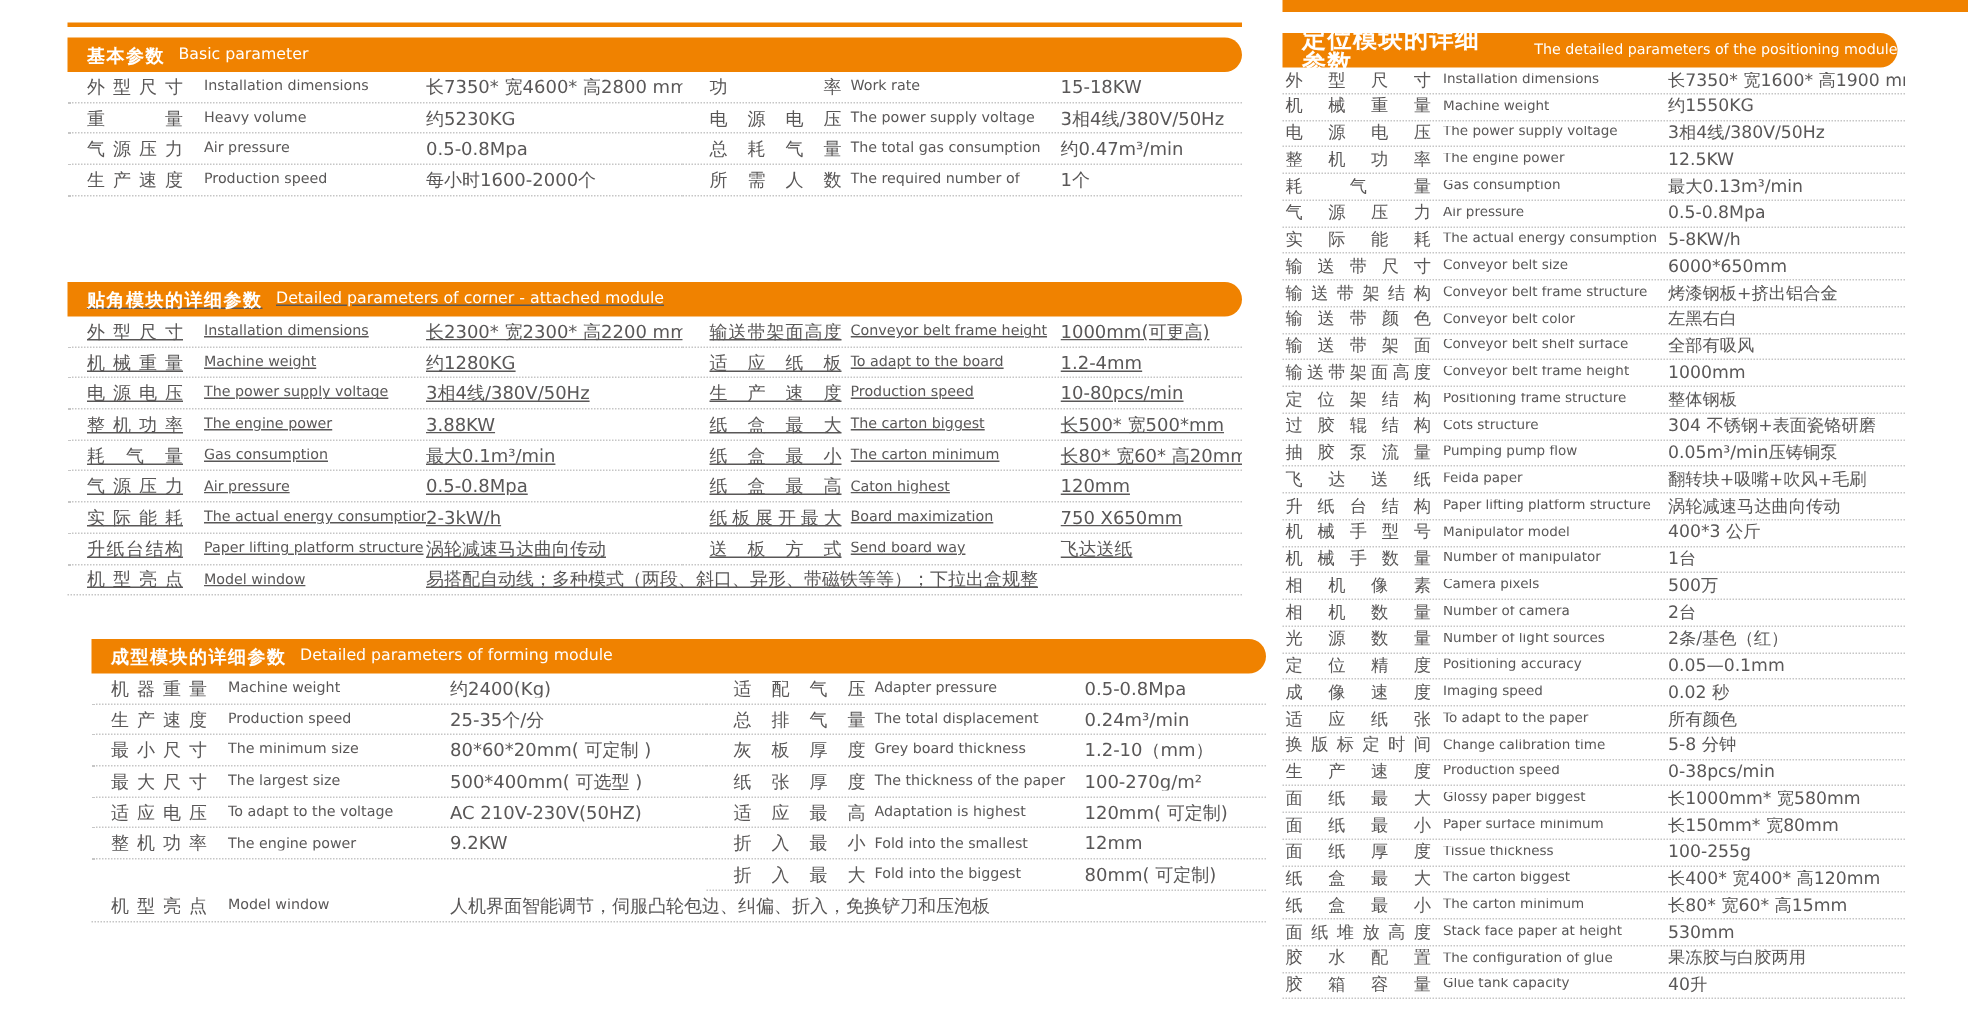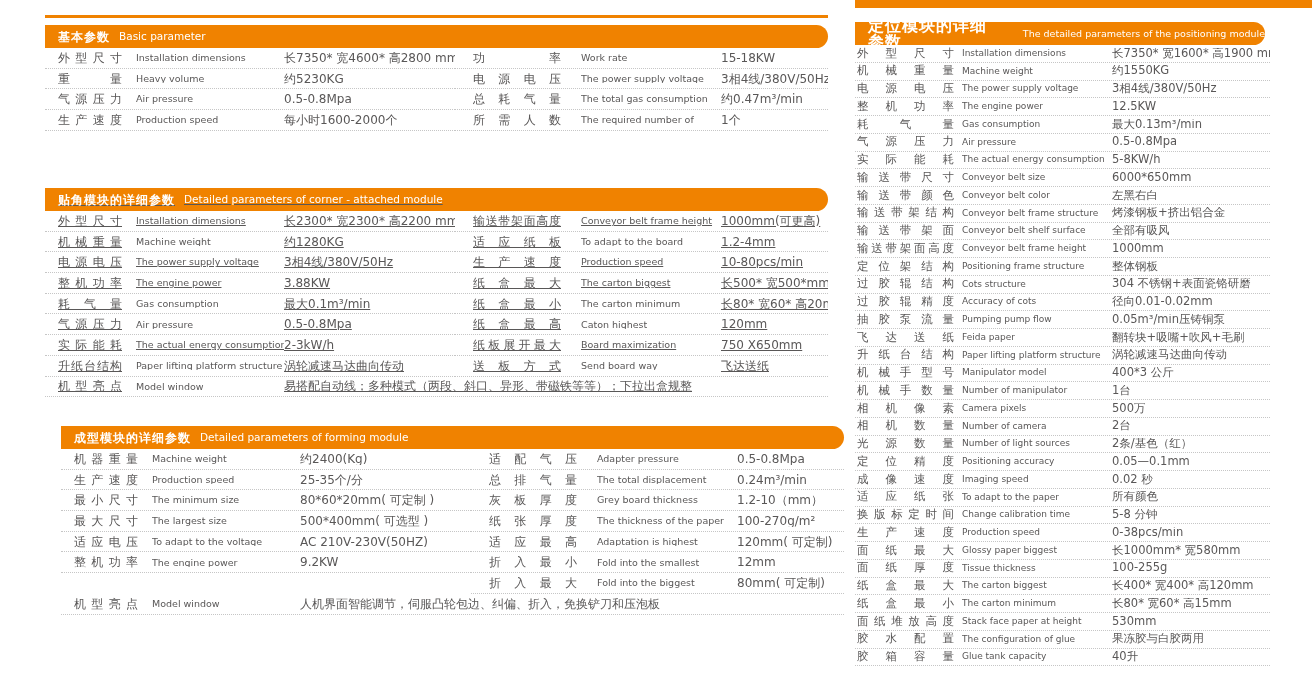--- a/index.html
+++ b/index.html
@@ -29,21 +29,21 @@
     border-bottom:1px dotted #c6c6c6;white-space:nowrap;
   }
   .row .l-cn{
     display:inline-block;flex:none;margin-left:13px;width:64px;
     font-size:12px;line-height:1;text-align:justify;text-align-last:justify;
   }
   .row .l-en{flex:none;margin-left:14px;width:148px;font-size:9.5px;line-height:1;overflow:hidden;}
   .row .l-val{flex:1;font-size:12px;line-height:1;overflow:hidden;}
 
   .col-b .row .l-cn{margin-left:18px;width:88px;}
-  .col-b .row .l-en{margin-left:20px;width:140px;}
+  .col-b .row .l-en{margin-left:6px;width:140px;}
 
   .row-full .l-cn{margin-left:13px;width:64px;}
   .row-full .l-en{width:148px;}
 
   
   .pos-rows .row{height:17.75px;}
   .pos-rows .row .l-cn{margin-left:2px;width:97px;font-size:11.5px;}
   .pos-rows .row .l-en{margin-left:8px;width:150px;font-size:9px;}
   .pos-rows .row .l-val{font-size:11.5px;}
 </style>
@@ -380,32 +380,32 @@
         <span class="l-val">5-8KW/h</span>
       </div>
 
       <div class="row">
         <span class="l-cn">输送带尺寸</span>
         <span class="l-en">Conveyor belt size</span>
         <span class="l-val">6000*650mm</span>
       </div>
 
       <div class="row">
+        <span class="l-cn">输送带架结构</span>
+        <span class="l-en">Conveyor belt frame structure</span>
+        <span class="l-val">烤漆钢板+挤出铝合金</span>
+      </div>
+
+      <div class="row">
         <span class="l-cn">输送带颜色</span>
         <span class="l-en">Conveyor belt color</span>
         <span class="l-val">左黑右白</span>
       </div>
 
       <div class="row">
-        <span class="l-cn">输送带架结构</span>
-        <span class="l-en">Conveyor belt frame structure</span>
-        <span class="l-val">烤漆钢板+挤出铝合金</span>
-      </div>
-
-      <div class="row">
         <span class="l-cn">输送带架面</span>
         <span class="l-en">Conveyor belt shelf surface</span>
         <span class="l-val">全部有吸风</span>
       </div>
 
       <div class="row">
         <span class="l-cn">输送带架面高度</span>
         <span class="l-en">Conveyor belt frame height</span>
         <span class="l-val">1000mm</span>
       </div>
@@ -415,25 +415,20 @@
         <span class="l-en">Positioning  frame structure</span>
         <span class="l-val">整体钢板</span>
       </div>
 
       <div class="row">
         <span class="l-cn">过胶辊结构</span>
         <span class="l-en">Cots  structure</span>
         <span class="l-val">304 不锈钢+表面瓷铬研磨</span>
       </div>
 
-      <div class="row">
-        <span class="l-cn">过胶辊精度</span>
-        <span class="l-en">Accuracy  of cots</span>
-        <span class="l-val">径向0.01-0.02mm</span>
-      </div>
 
       <div class="row">
         <span class="l-cn">抽胶泵流量</span>
         <span class="l-en">Pumping  pump flow</span>
         <span class="l-val">0.05m³/min压铸铜泵</span>
       </div>
 
       <div class="row">
         <span class="l-cn">飞达送纸</span>
         <span class="l-en">Feida  paper</span>
@@ -505,20 +500,25 @@
         <span class="l-en">Production  speed</span>
         <span class="l-val">0-38pcs/min</span>
       </div>
 
       <div class="row">
         <span class="l-cn">面纸最大</span>
         <span class="l-en">Glossy  paper biggest</span>
         <span class="l-val">长1000mm* 宽580mm</span>
       </div>
 
+      <div class="row">
+        <span class="l-cn">面纸最小</span>
+        <span class="l-en">Paper  surface  minimum</span>
+        <span class="l-val">长150mm* 宽80mm</span>
+      </div>
 
       <div class="row">
         <span class="l-cn">面纸厚度</span>
         <span class="l-en">Tissue  thickness</span>
         <span class="l-val">100-255g</span>
       </div>
 
       <div class="row">
         <span class="l-cn">纸盒最大</span>
         <span class="l-en">The carton  biggest</span>

